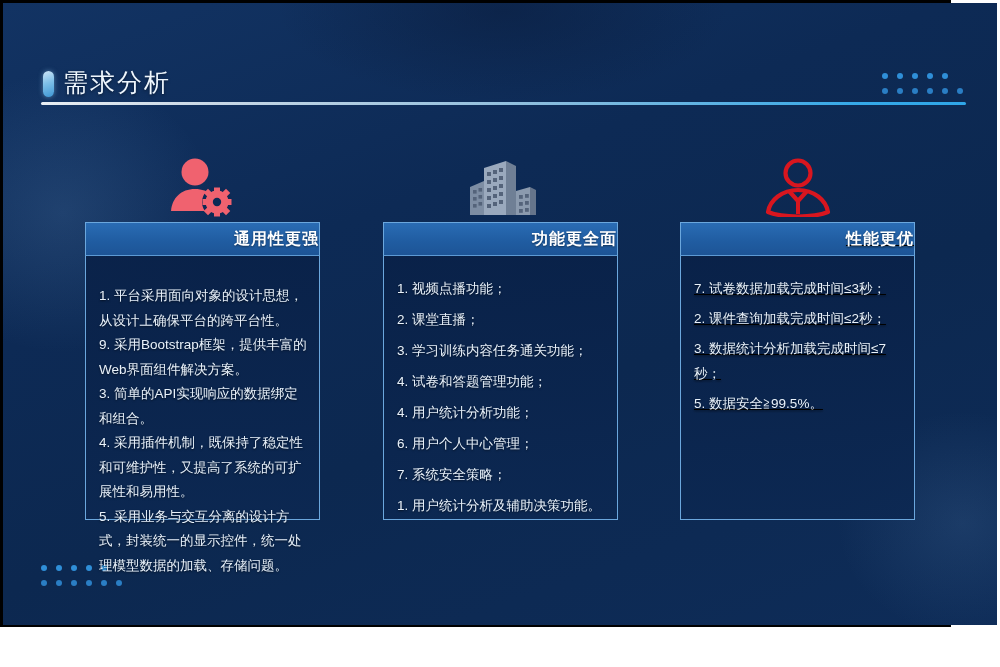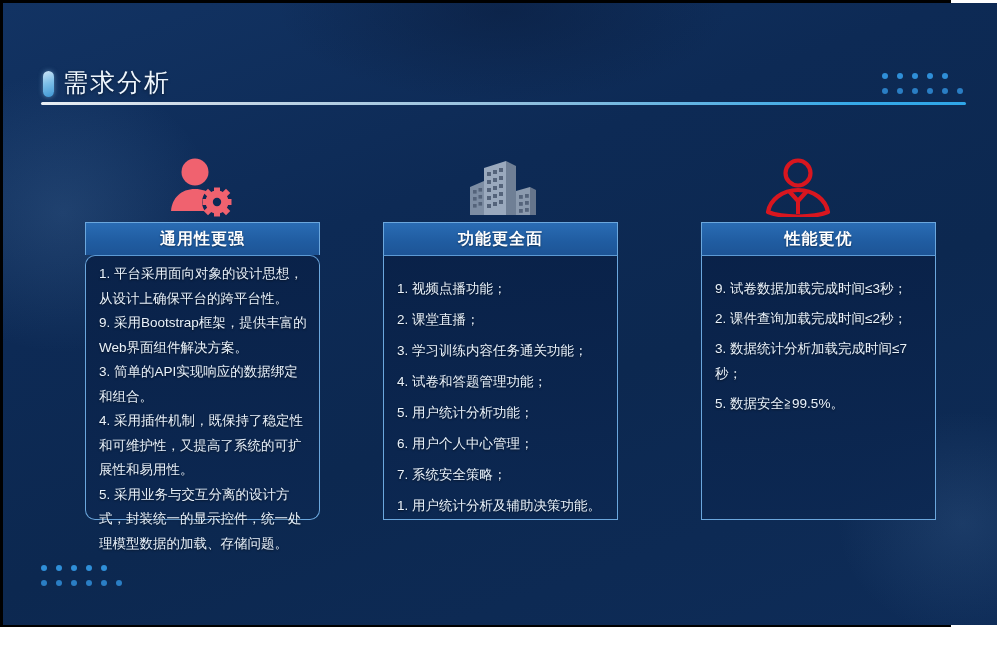--- a/index.html
+++ b/index.html
@@ -50,39 +50,39 @@
   #dots-bottom-left { left:38px; top:562px; }
   
   .icon-wrap { position:absolute; width:120px; height:62px; display:flex; align-items:flex-end; justify-content:center; }
   #icon-1 { left:138px; top:152px; }
   #icon-2 { left:438px; top:152px; }
   #icon-3 { left:735px; top:152px; }
   
   .card { position:absolute; width:235px; top:219px; height:298px; }
   #card-1 { left:82px; }
   #card-2 { left:380px; }
-  #card-3 { left:698px; }
+  #card-3 { left:677px;text-decoration:underline; }
   .card-header {
-    height:33px; display:flex; align-items:center; justify-content:center;
+    height:33px; display:flex; align-items:center; justify-content:flex-end;
     background:linear-gradient(180deg,#2a6cb4 0%,#205da2 55%,#1d5496 100%);
     border:1px solid #6ba7dd;
     border-bottom:none;
   }
   .card-title {
     font-size:16px; font-weight:bold; color:#ffffff; letter-spacing:1px;
     text-shadow:0 1px 2px rgba(0,0,0,0.45);
   }
   .card-body {
     height:265px;
     border:1px solid #6ba7dd;
     border-top:1px solid #5d9ad4;
     background:linear-gradient(175deg, rgba(9,33,72,0.92) 0%, rgba(12,40,82,0.92) 100%);
     padding:14px 12px 10px 13px;
   }
-  #card-1 .card-body { padding-top:6px;border-radius:10px; }
+  #card-1 .card-body { padding-top:28px; }
   #card-2 .card-body, #card-3 .card-body { padding-top:20px; }
   .bullet {
     color:#e9f2fb; font-size:13.5px; line-height:25px;
     text-shadow:0 1px 2px rgba(0,0,0,0.55);
   }
   #card-1 .bullet { line-height:24.5px; }
   #card-2 .bullet, #card-3 .bullet { margin-bottom:6px; }
   #card-3 .bullet { margin-bottom:5px; }
 </style>
 </head>
@@ -215,33 +215,33 @@
 
     <div class="card" id="card-2">
       <div class="card-header">
         <span class="card-title">功能更全面</span>
       </div>
       <div class="card-body">
         <div class="bullet">1. 视频点播功能；</div>
         <div class="bullet">2. 课堂直播；</div>
         <div class="bullet">3. 学习训练内容任务通关功能；</div>
         <div class="bullet">4. 试卷和答题管理功能；</div>
-        <div class="bullet">5. 用户统计分析功能；</div>
+        <div class="bullet">4. 用户统计分析功能；</div>
         <div class="bullet">6. 用户个人中心管理；</div>
         <div class="bullet">7. 系统安全策略；</div>
         <div class="bullet">1. 用户统计分析及辅助决策功能。</div>
       </div>
     </div>
 
     <div class="card" id="card-3">
       <div class="card-header">
         <span class="card-title">性能更优</span>
       </div>
       <div class="card-body">
-        <div class="bullet">9. 试卷数据加载完成时间≤3秒；</div>
+        <div class="bullet">7. 试卷数据加载完成时间≤3秒；</div>
         <div class="bullet">2. 课件查询加载完成时间≤2秒；</div>
         <div class="bullet">3. 数据统计分析加载完成时间≤7秒；</div>
         <div class="bullet">5. 数据安全≧99.5%。</div>
       </div>
     </div>
 
   </div>
 </div>
 
 </body></html>

